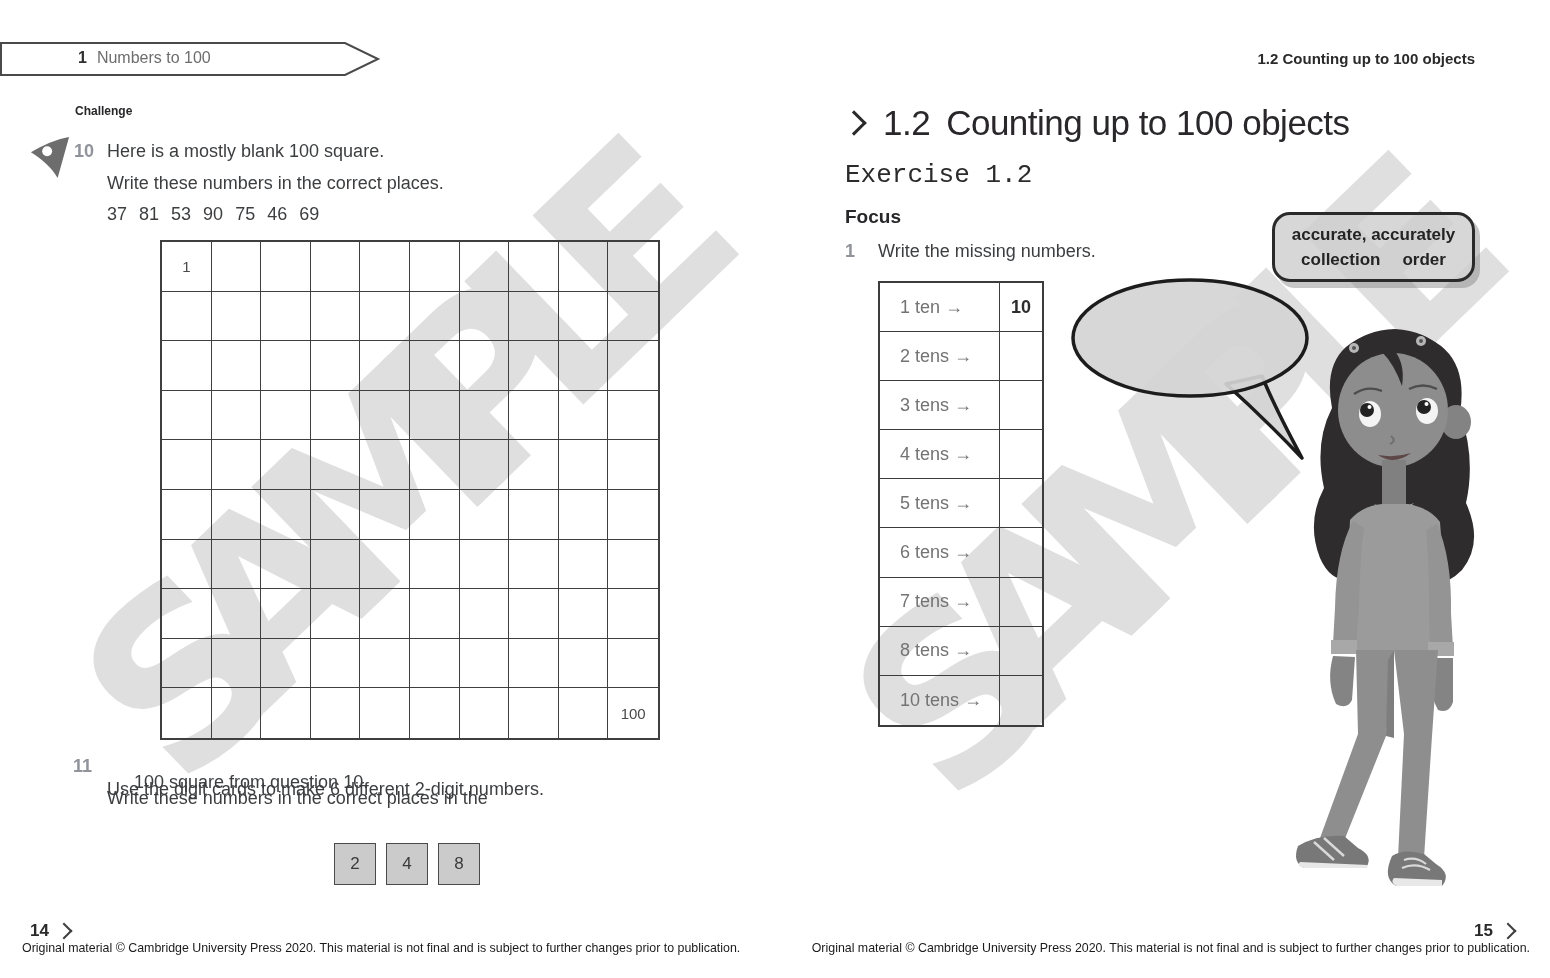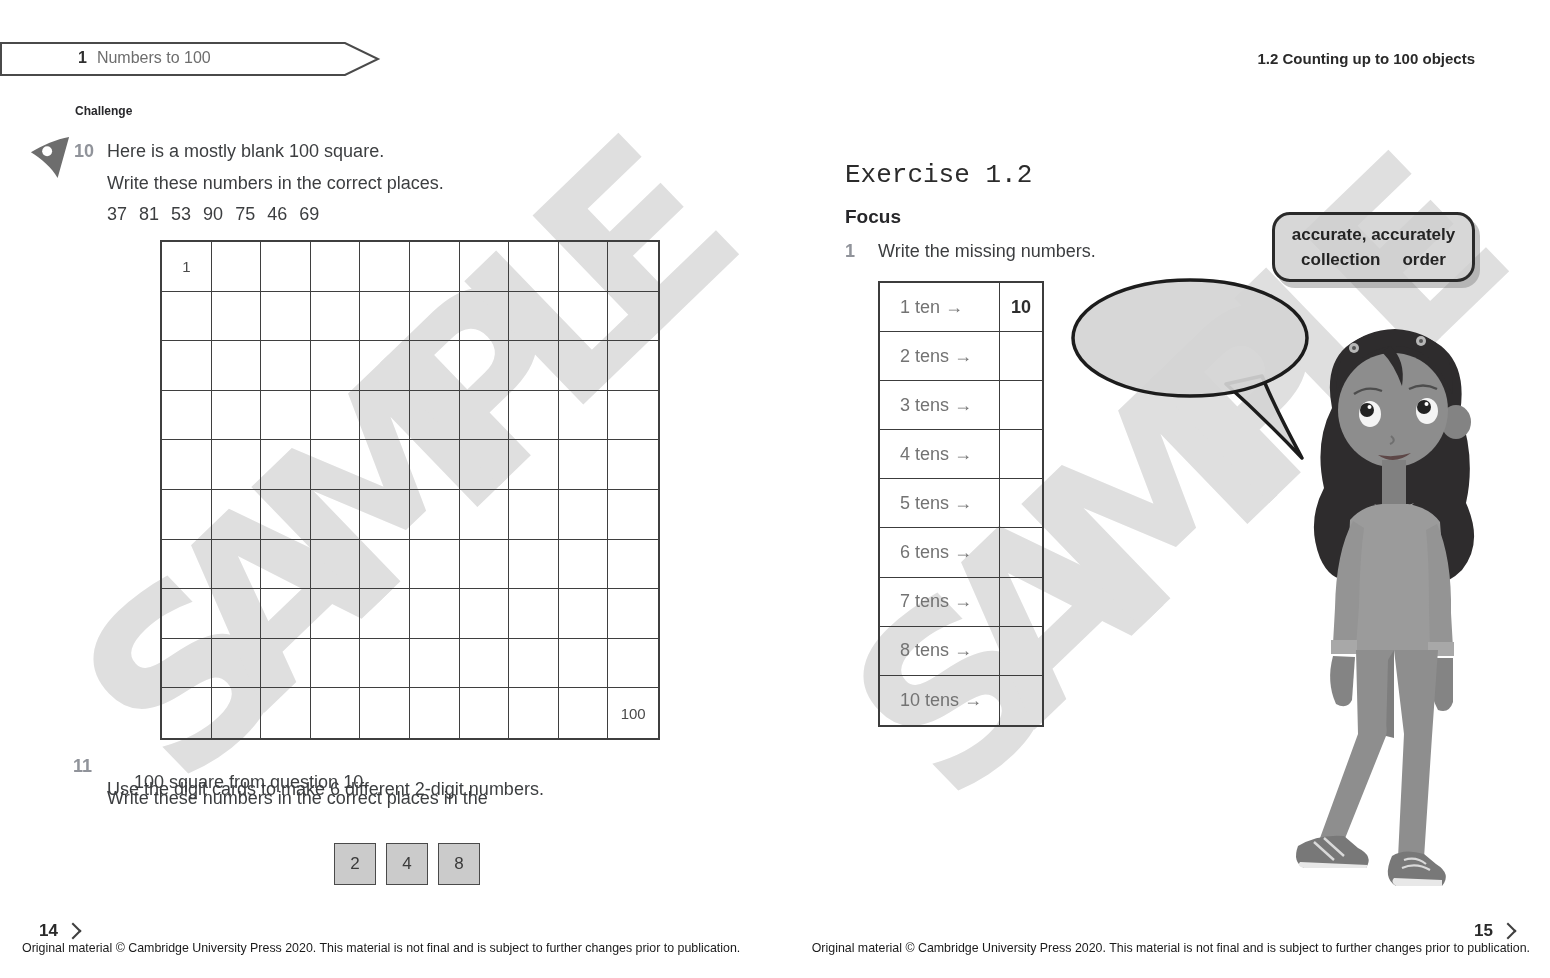--- a/index.html
+++ b/index.html
@@ -231,32 +231,37 @@
     <div class="abs qtext" style="left:107px;top:756px;margin-top:23px;">Use the digit cards to make 6 different 2-digit numbers.</div>
     <div class="abs qtext" style="left:107px;top:788px;">Write these numbers in the correct places in the</div>
     <div class="abs qtext" style="left:107px;top:772px;margin-left:27px;">100 square from question 10.</div>
 
     <div class="abs digit-cards">
         <div class="dcard">2</div>
         <div class="dcard">4</div>
         <div class="dcard">8</div>
       </div>
 
-    <div class="abs pageno" style="left:39px;top:921px;">
+    <div class="abs pageno" style="left:30px;top:921px;">
       <span>14</span>
       <span class="chev"></span>
     </div>
     <div class="abs footer" style="left:22px;top:941px;">Original material © Cambridge University Press 2020. This material is not final and is subject to further changes prior to publication.</div>
   </div>
 
   <div class="page" id="page-right">
     <div class="watermark" style="left:385px;top:495px;">SAMPLE</div>
 
     <div class="abs run-head" style="right:75px;top:50px;">1.2  Counting up to 100 objects</div>
 
+    <div class="abs title">
+      <span class="chev-lg"></span>
+      <span class="tnum">1.2</span>
+      <span>Counting up to 100 objects</span>
+    </div>
 
     <div class="abs exercise" style="left:70px;top:160px;">Exercise 1.2</div>
     <div class="abs focus" style="left:70px;top:206px;">Focus</div>
 
     <div class="abs qnum" style="left:70px;top:241px;">1</div>
     <div class="abs qtext" style="left:103px;top:241px;">Write the missing numbers.</div>
 
     <div class="abs tens-table">
         <div class="trow">
           <div class="tlabel">1 ten →</div>

